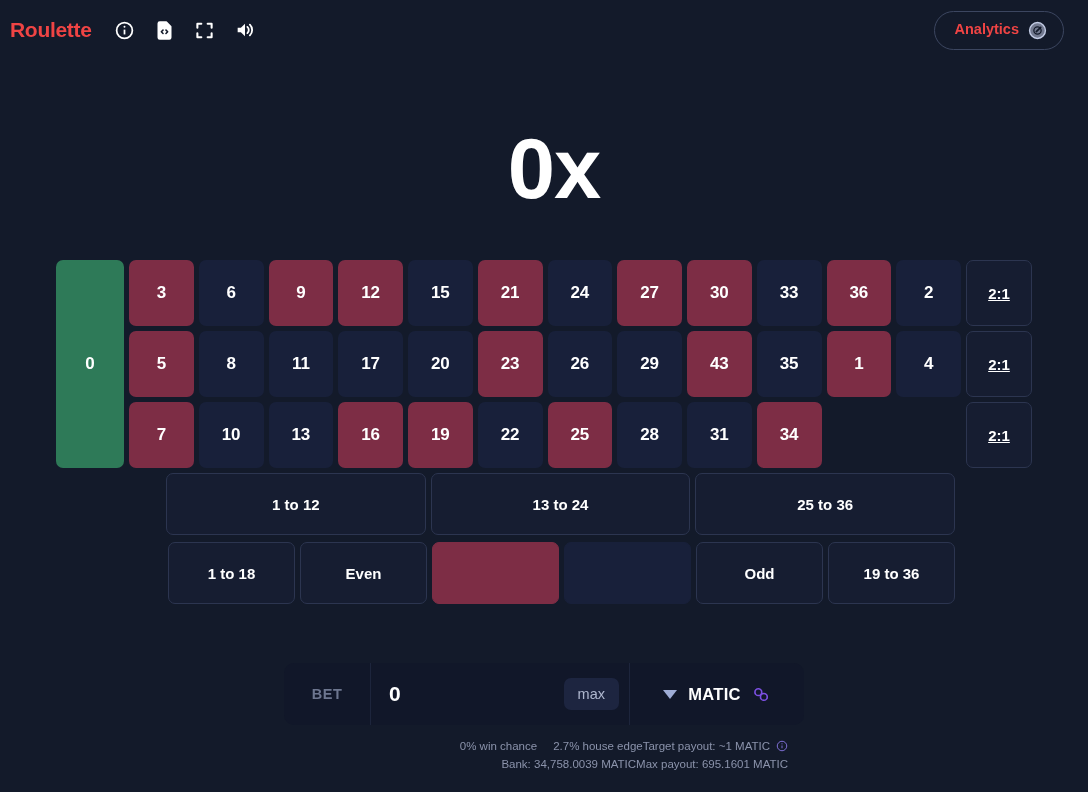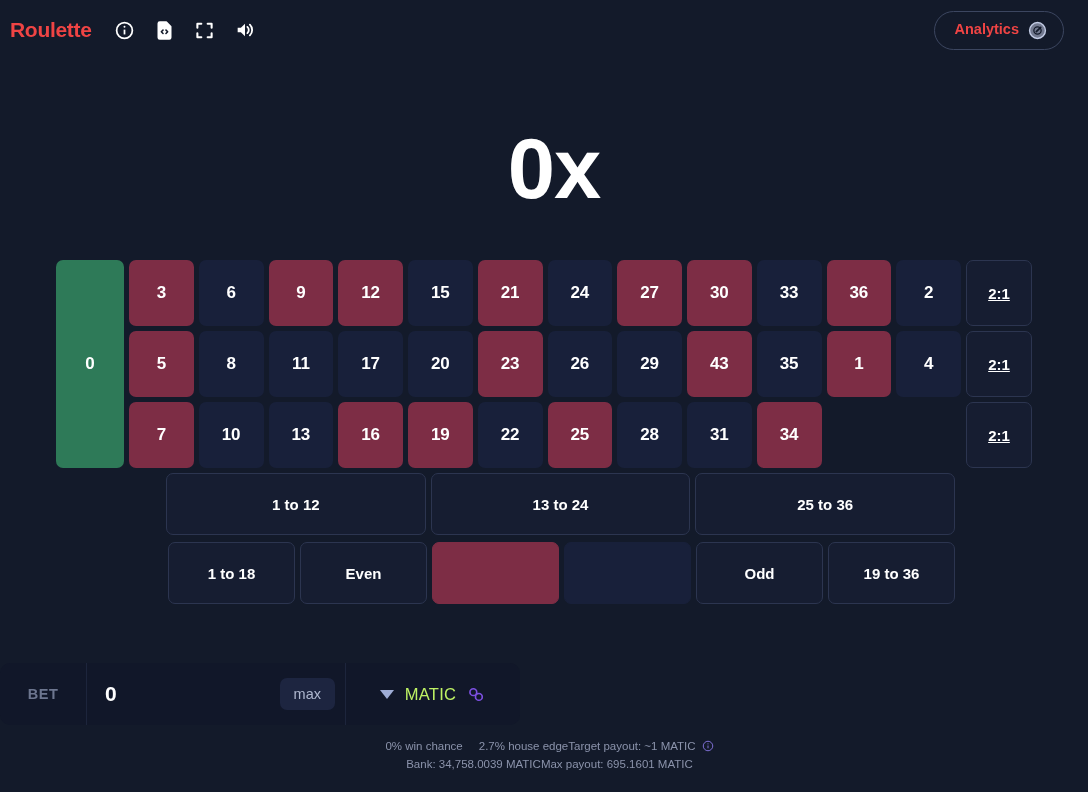--- a/index.html
+++ b/index.html
@@ -209,20 +209,21 @@
     border-color: #18203a;
   }
 
   
   .betbar-wrap {
     position: absolute;
     left: 0;
     right: 0;
     top: 663px;
     display: flex;
+    justify-content: center;
   }
   .betbar {
     display: flex;
     align-items: stretch;
     background: #111729;
     border-radius: 10px;
     height: 62px;
     overflow: hidden;
   }
   .bet-label {
@@ -275,38 +276,38 @@
     cursor: pointer;
   }
   .caret {
     width: 0; height: 0;
     border-left: 7px solid transparent;
     border-right: 7px solid transparent;
     border-top: 9px solid #9fadd6;
   }
   .token-name {
     font-size: 16.5px;
-    font-weight: normal;
-    color: #bef264;
+    font-weight: bold;
+    color: #ffffff;
     letter-spacing: 0.3px;
   }
   .token-icon { width: 19px; height: 19px; color: #7b4fe0; display:block; }
 
   
   .stats {
     position: absolute;
     left: 296px;
     top: 740px;
     width: 492px;
     font-size: 11.5px;
     color: #8b93ab;
   }
   .stats-row {
     display: flex;
-    justify-content: center;
+    justify-content: flex-end;
     align-items: center;
     margin-bottom: 6px;
     margin-left: 15px;
   }
   .stats-left { display: flex; gap: 16px; align-items: center; }
   .stats-right { display: flex; gap: 6px; align-items: center; }
   .info-sm { width: 12px; height: 12px; color: #7e6fd4; display:block; }
 </style>
 </head>
 <body>

